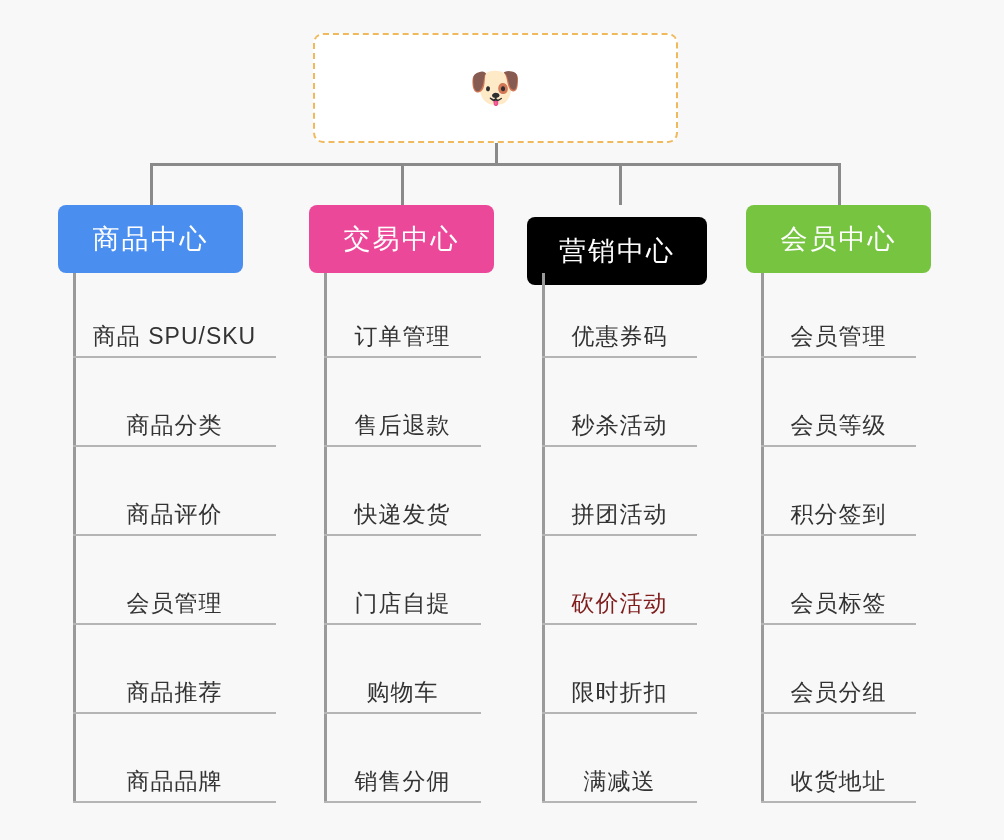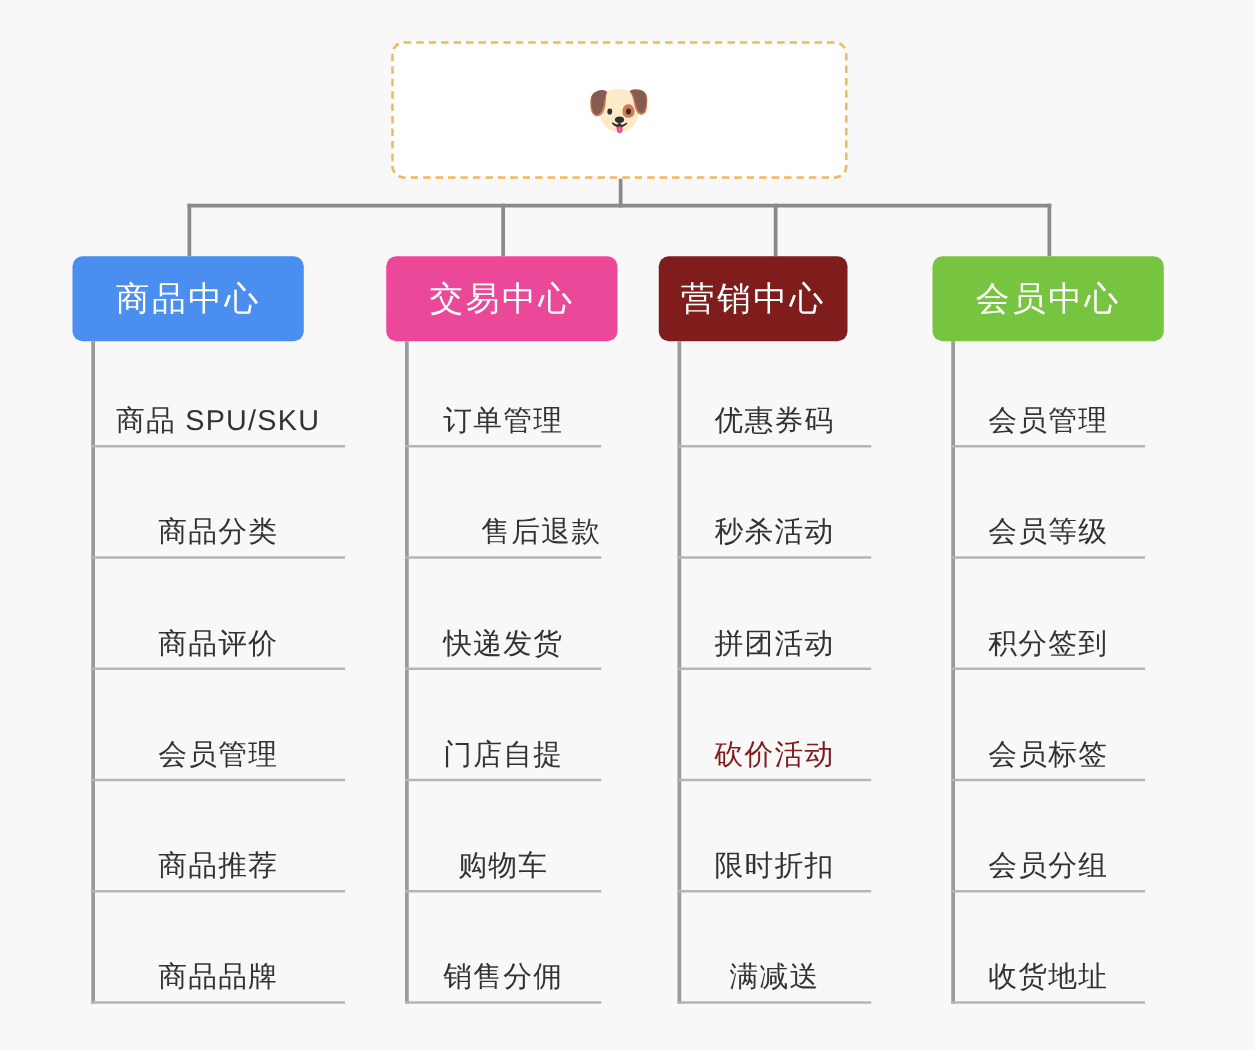--- a/index.html
+++ b/index.html
@@ -147,38 +147,38 @@
         </div>
       </div>
       <div class="column" style="left: 309px; top: 205px; width: 185px;">
         <div class="cat-box" style="width: 185px; background: #ec4899;">
           <span class="cat-label">交易中心</span>
         </div>
         <div class="spine" style="height: 530px; background: rgb(154, 154, 154);"></div>
         <div class="leaf" style="top: 88px; width: 157px; height: 65px; border-bottom-color: rgb(181, 181, 181);">
           <span class="leaf-label" style="color: rgb(51, 51, 51);">订单管理</span>
         </div>
-        <div class="leaf" style="top: 177px; width: 157px; height: 65px; border-bottom-color: rgb(181, 181, 181); justify-content: flex-end;">
+        <div class="leaf" style="top: 177px; width: 157px; height: 65px; border-bottom-color: rgb(181, 181, 181);">
           <span class="leaf-label" style="color: rgb(51, 51, 51);">售后退款</span>
         </div>
         <div class="leaf" style="top: 266px; width: 157px; height: 65px; border-bottom-color: rgb(181, 181, 181);">
           <span class="leaf-label" style="color: rgb(51, 51, 51);">快递发货</span>
         </div>
         <div class="leaf" style="top: 355px; width: 157px; height: 65px; border-bottom-color: rgb(181, 181, 181);">
           <span class="leaf-label" style="color: rgb(51, 51, 51);">门店自提</span>
         </div>
         <div class="leaf" style="top: 444px; width: 157px; height: 65px; border-bottom-color: rgb(181, 181, 181);">
           <span class="leaf-label" style="color: rgb(51, 51, 51);">购物车</span>
         </div>
         <div class="leaf" style="top: 533px; width: 157px; height: 65px; border-bottom-color: rgb(181, 181, 181);">
           <span class="leaf-label" style="color: rgb(51, 51, 51);">销售分佣</span>
         </div>
       </div>
       <div class="column" style="left: 527px; top: 205px; width: 185px;">
-        <div class="cat-box" style="width: 151px; background: #7f1d1d;">
+        <div class="cat-box" style="width: 180px; background: #000000; margin-top: 12px;">
           <span class="cat-label">营销中心</span>
         </div>
         <div class="spine" style="height: 530px; background: rgb(154, 154, 154);"></div>
         <div class="leaf" style="top: 88px; width: 155px; height: 65px; border-bottom-color: rgb(181, 181, 181);">
           <span class="leaf-label" style="color: rgb(51, 51, 51);">优惠券码</span>
         </div>
         <div class="leaf" style="top: 177px; width: 155px; height: 65px; border-bottom-color: rgb(181, 181, 181);">
           <span class="leaf-label" style="color: rgb(51, 51, 51);">秒杀活动</span>
         </div>
         <div class="leaf" style="top: 266px; width: 155px; height: 65px; border-bottom-color: rgb(181, 181, 181);">

